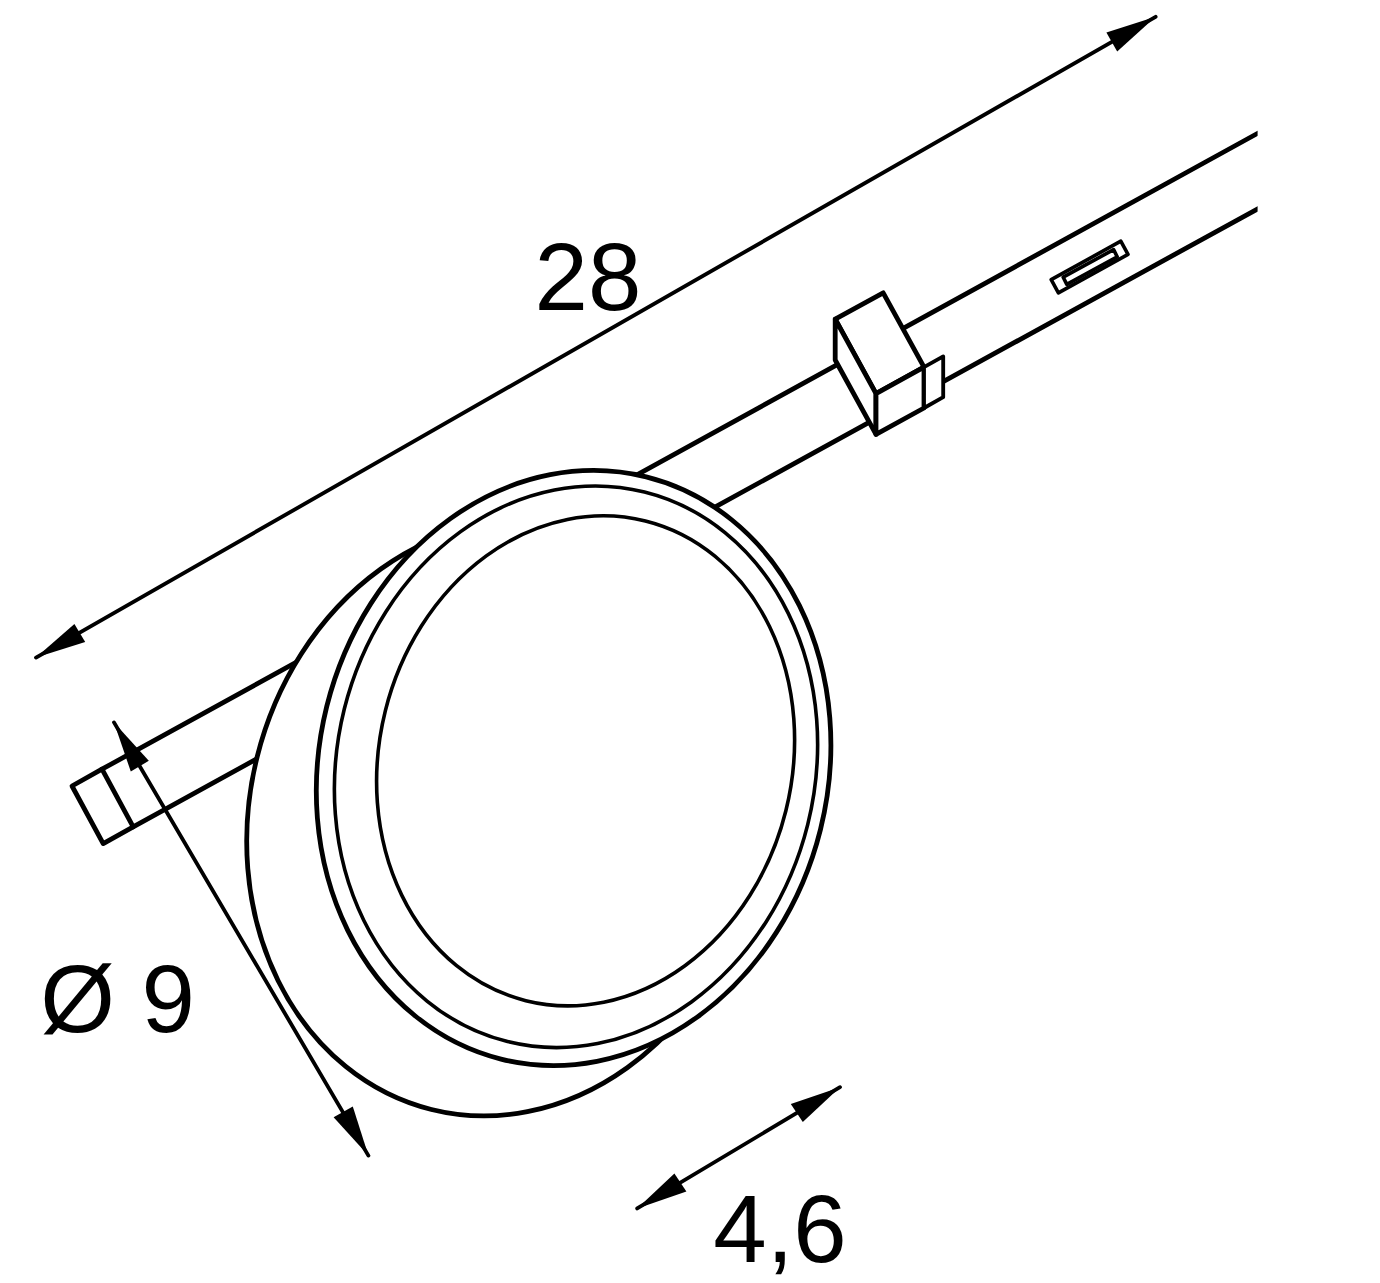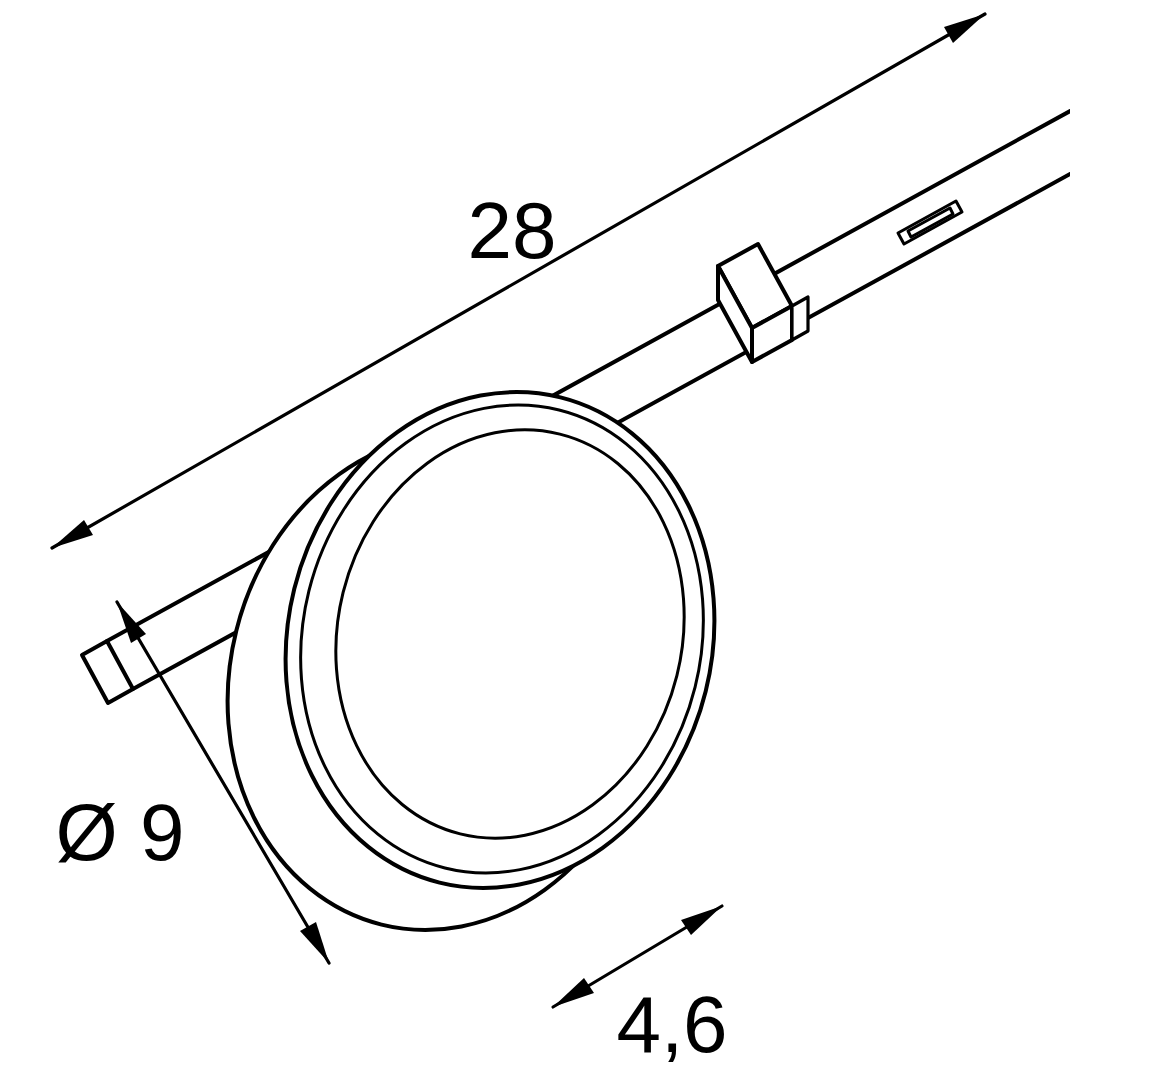--- a/index.html
+++ b/index.html
@@ -6,21 +6,20 @@
     margin: 0;
     padding: 0;
     background: #ffffff;
   }
   .canvas {
     position: relative;
     width: 1048px;
     height: 1069px;
     background: #ffffff;
     overflow: hidden;
-    margin-left: 22px;
   }
   svg {
     display: block;
   }
   .part-line {
     fill: none;
     stroke: #000000;
     stroke-width: 4;
     stroke-linecap: round;
     stroke-linejoin: round;

